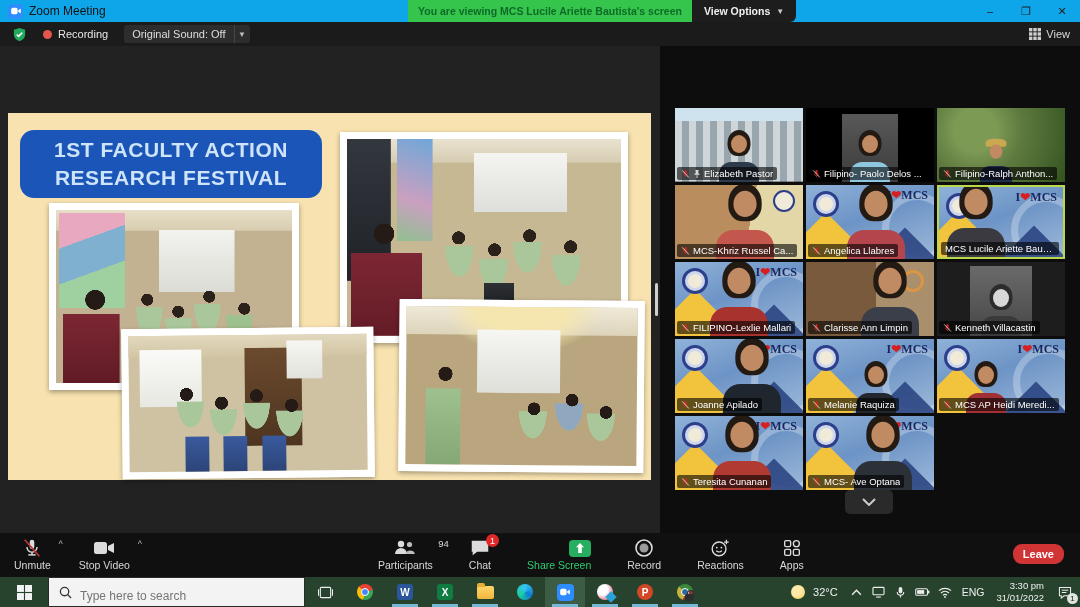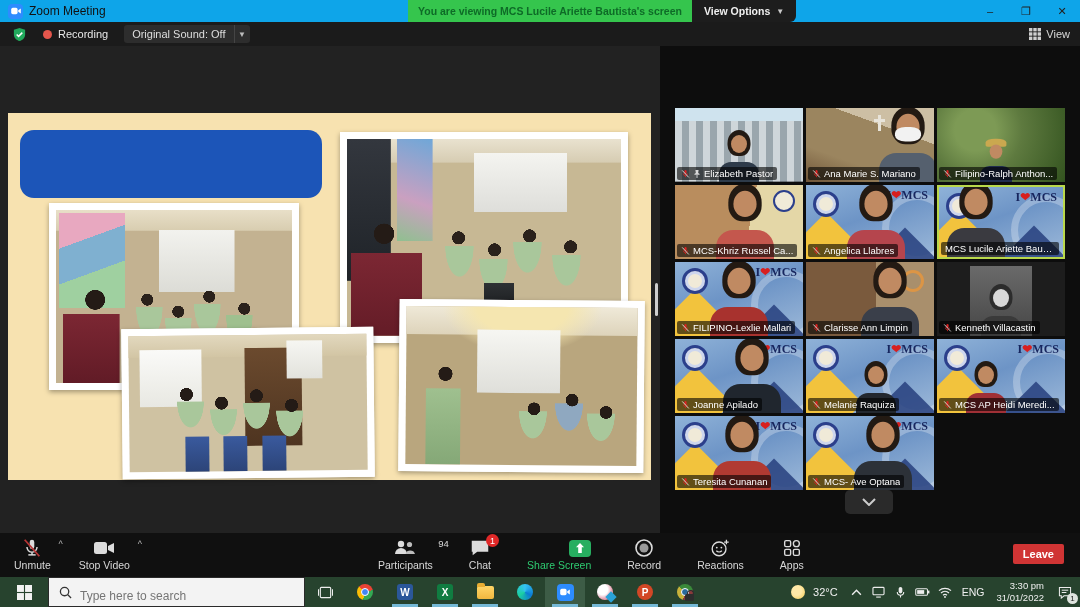--- a/index.html
+++ b/index.html
@@ -206,21 +206,21 @@
   .tb-center { position:absolute; left:378px; top:0; display:flex; gap:36px; }
   .caret { position:absolute; top:6px; right:-12px; color:#b9b9b9; font-size:9px; }
   .pcount { position:absolute; top:5px; right:-16px; color:#d8d8d8; font-size:9.5px; }
   .badge { position:absolute; top:1px; right:-8px; min-width:13px; height:13px; background:#e02828;
     border-radius:7px; color:#fff; font-size:9px; display:flex; align-items:center;
     justify-content:center; padding:0 2px; }
   .share-ic { width:22px; height:17px; background:#27ae60; border-radius:4px; display:flex;
     align-items:center; justify-content:center; }
   .tb-share { color:#2ecc71;align-items:flex-end; }
   .leave { position:absolute; right:16px; top:11px; background:#d03434; color:#fff; font-size:11px;
-    font-weight:bold; padding:4px 10px; border-radius:2px; cursor:pointer; }
+    font-weight:bold; padding:4px 10px; border-radius:9px; cursor:pointer; }
 
   
   .taskbar { position:absolute; left:0; top:577px; width:1080px; height:30px; background:#27432e;
     display:flex; align-items:center; }
   .tb-cell { width:40px; height:30px; display:flex; align-items:center; justify-content:center;
     position:relative; cursor:pointer; flex:0 0 auto; }
   .tb-cell.start { width:48px; }
   .tb-cell.open:after { content:""; position:absolute; left:7px; right:7px; bottom:0; height:3px;
     background:#76b9d6; display:block; }
   .tb-cell.activeapp { background:#3d5c46; }
@@ -317,20 +317,22 @@
           <rect x="4.3" y="8.6" width="3.4" height="3.4"></rect>
           <rect x="8.6" y="8.6" width="3.4" height="3.4"></rect>
         </svg>
       <span>View</span>
     </div>
   </div>
 
   <div class="stage">
     <div class="slide">
       <div class="slide-title">
+        <span>1ST FACULTY ACTION</span>
+        <span>RESEARCH FESTIVAL</span>
       </div>
       <div class="photo p1">
           <div class="scene scene-a"></div>
         </div>
       <div class="photo p2">
           <div class="scene scene-b"></div>
         </div>
       <div class="photo p3">
           <div class="scene scene-c"></div>
         </div>
@@ -360,36 +362,36 @@
             <line x1="1.6" y1="1.2" x2="10.4" y2="10.6" stroke="#fff" stroke-width="1"></line>
           </svg>
           <svg width="8" height="10" viewBox="0 0 10 12">
             <path d="M3 1h4l-0.6 4H7.5L8.5 7h-7l1-2h1.1z" fill="#d8d8d8"></path>
             <line x1="5" y1="7" x2="5" y2="11" stroke="#d8d8d8" stroke-width="1.2"></line>
           </svg>
           <span class="nm">Elizabeth Pastor</span>
         </div>
       </div>
       <div class="tile">
-        <div class="bg bg-church">
-          <div class="cross"></div>
-          <div class="person big mask" style="left:80%">
-            <div class="hair"></div>
-            <div class="face"></div>
-            <div class="torso" style="background:#55606e"></div>
-          </div>
-        </div>
-        <div class="namebar">
-          <svg width="9" height="10" viewBox="0 0 12 12">
-            <rect x="4.6" y="0.8" width="2.8" height="5.6" rx="1.4" fill="#d22"></rect>
-            <path d="M3.2 5.4a2.8 2.8 0 0 0 5.6 0" fill="none" stroke="#d22" stroke-width="1"></path>
-            <line x1="6" y1="8.2" x2="6" y2="10.2" stroke="#d22" stroke-width="1"></line>
-            <line x1="1.6" y1="1.2" x2="10.4" y2="10.6" stroke="#fff" stroke-width="1"></line>
-          </svg>
-          <span class="nm">Ana Marie S. Mariano</span>
+        <div class="bg bg-grad">
+          <div class="backdrop"></div>
+          <div class="person" style="left:50%">
+            <div class="hair"></div>
+            <div class="face"></div>
+            <div class="torso" style="background:#8fc6e0"></div>
+          </div>
+        </div>
+        <div class="namebar">
+          <svg width="9" height="10" viewBox="0 0 12 12">
+            <rect x="4.6" y="0.8" width="2.8" height="5.6" rx="1.4" fill="#d22"></rect>
+            <path d="M3.2 5.4a2.8 2.8 0 0 0 5.6 0" fill="none" stroke="#d22" stroke-width="1"></path>
+            <line x1="6" y1="8.2" x2="6" y2="10.2" stroke="#d22" stroke-width="1"></line>
+            <line x1="1.6" y1="1.2" x2="10.4" y2="10.6" stroke="#fff" stroke-width="1"></line>
+          </svg>
+          <span class="nm">Filipino- Paolo Delos ...</span>
         </div>
       </div>
       <div class="tile">
         <div class="bg bg-outdoor">
           <div class="person small hat" style="left:46%">
             <div class="hair"></div>
             <div class="face"></div>
             <div class="torso" style="background:#1f2c4e"></div>
           </div>
         </div>

